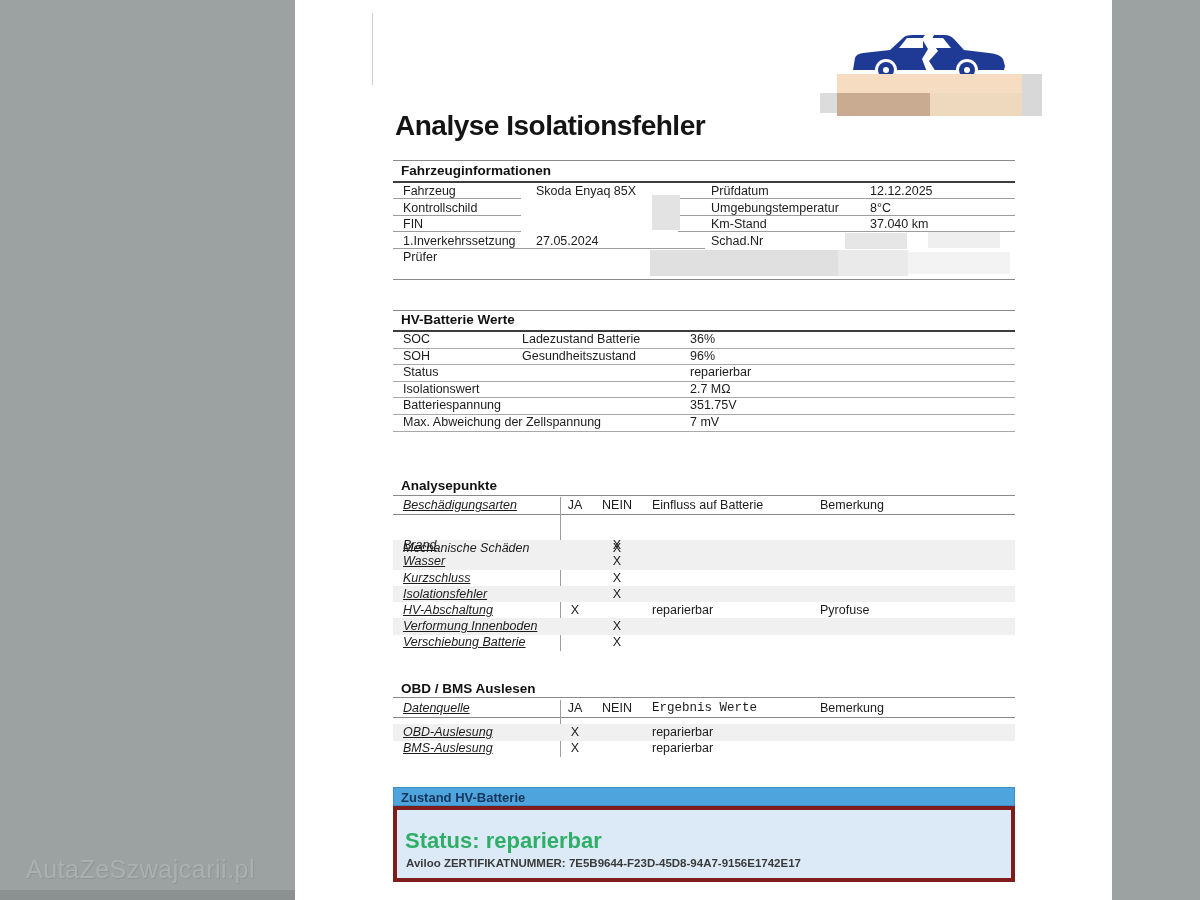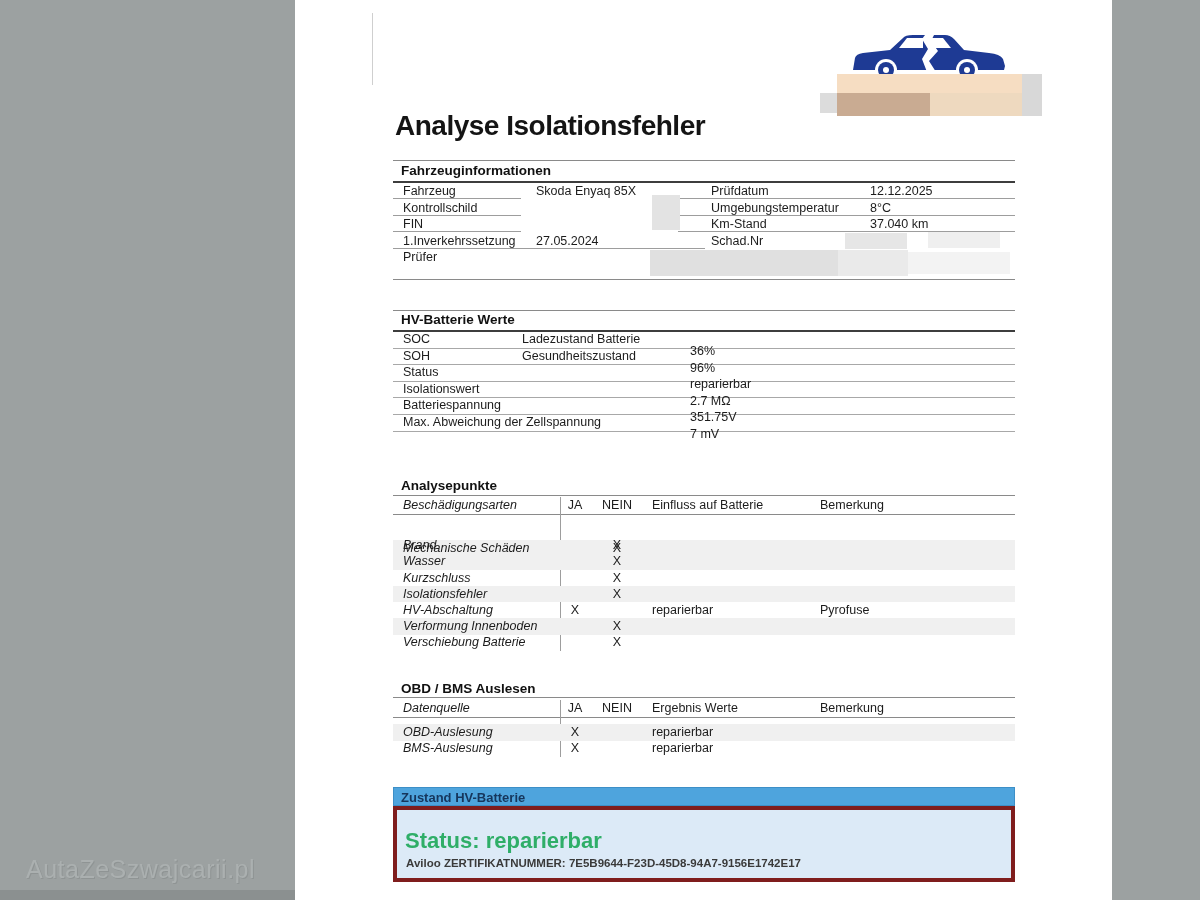--- a/index.html
+++ b/index.html
@@ -34,24 +34,24 @@
   
   .vi-label{left:10px;}
   .vi-value{left:143px;}
   .vi-rlabel{left:318px;}
   .vi-rvalue{left:477px;}
   .redact{position:absolute;}
   
   .hv-row{border-bottom:1px solid #a8a8a8;width:622px;text-align:right;}
   .hv-label{left:10px;}
   .hv-desc{left:129px;}
-  .hv-value{left:297px;margin-top:12px;}
+  .hv-value{left:297px;}
   
   .it{font-style:italic;}
-  .t-label{left:10px;}
+  .t-label{left:10px;text-decoration:underline;}
   .t-ja{left:168px;width:28px;text-align:center;}
   .t-nein{left:204px;width:40px;text-align:center;}
   .t-inf{left:259px;}
   .t-rem{left:427px;}
   .vdiv{position:absolute;left:167px;width:1px;background:#9d9d9d;}
   .shade{background:#f0f0f0;width:622px;}
   .trow{width:622px;}
   
   .status-box{position:absolute;left:98px;top:787px;width:622px;}
   .status-head{
@@ -266,21 +266,21 @@
     </div>
   </div>
 
   <div class="sec" style="top:680px;height:85px;">
     <div class="sec-title" style="top:1px;">OBD / BMS Auslesen</div>
     <div class="rule soft" style="top:17px;"></div>
     <div class="row it" style="top:19.5px;left:0;width:622px;">
       <span class="cell t-label">Datenquelle</span>
       <span class="cell t-ja" style="font-style:normal;">JA</span>
       <span class="cell t-nein" style="font-style:normal;">NEIN</span>
-      <span class="cell t-inf" style="font-style:normal;">Ergebnis Werte</span>
+      <span class="cell t-inf" style="font-style:normal;font-family:Liberation Mono, monospace;">Ergebnis Werte</span>
       <span class="cell t-rem" style="font-style:normal;">Bemerkung</span>
     </div>
     <div class="rule soft" style="top:36.5px;"></div>
     <div class="vdiv" style="top:19.5px;height:57px;"></div>
 
     <div class="row trow shade" style="top:44px;">
       <span class="cell t-label it">OBD-Auslesung</span>
       <span class="cell t-ja">X</span>
       <span class="cell t-nein"></span>
       <span class="cell t-inf">reparierbar</span>

